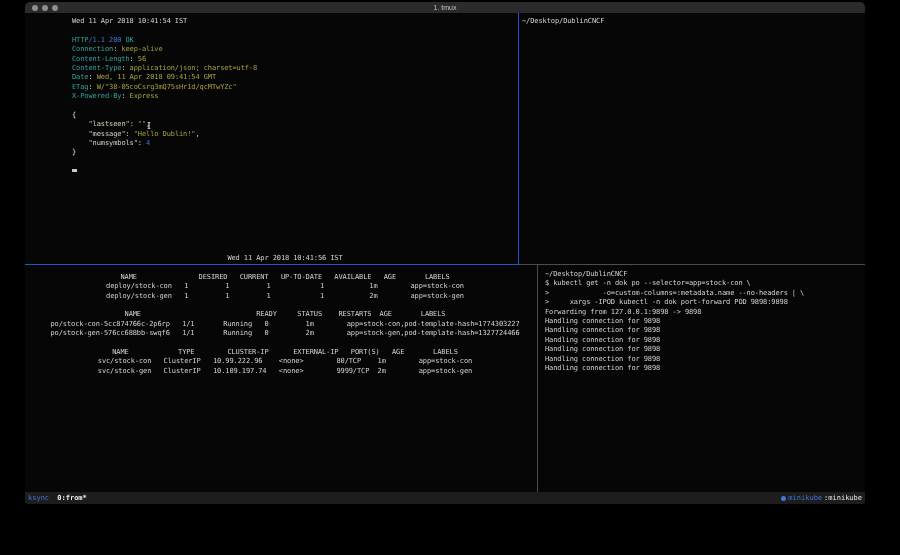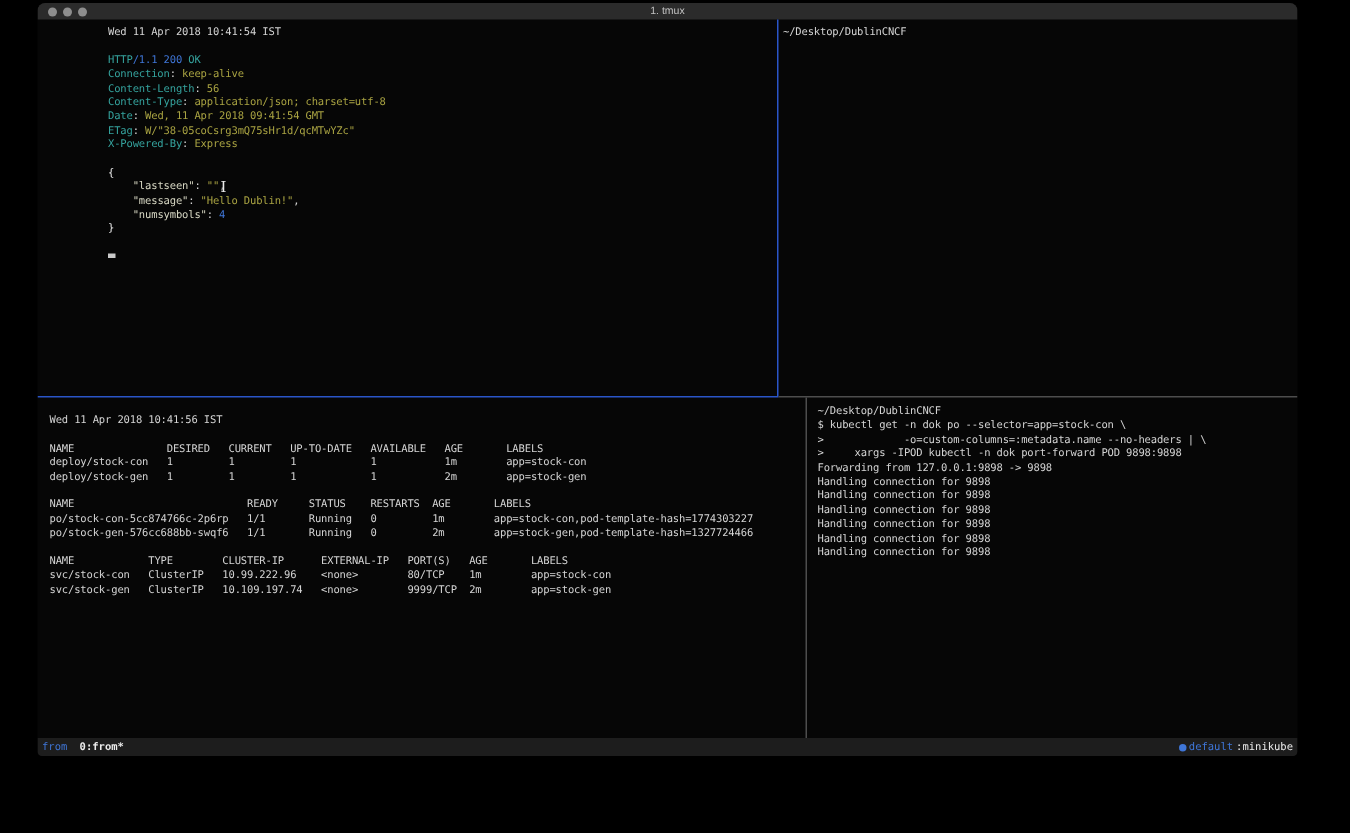--- a/index.html
+++ b/index.html
@@ -13,21 +13,21 @@
   .title{width:100%;text-align:center;font-family:"Liberation Sans",sans-serif;font-size:7px;
          line-height:11px;color:#c2c2c2;}
   .pane{position:absolute;overflow:hidden;}
   .pane pre{margin:0;white-space:pre;font-family:"DejaVu Sans Mono",monospace;
             font-size:7px;line-height:9.4px;letter-spacing:-0.1px;color:var(--text,#d4d4d4);}
   .pane pre div{height:9.4px;}
   .pane-tl{left:0;top:11px;width:493px;height:251px;margin-left:39px;}
   .pane-tl pre{padding:4px 0 0 8px;}
   .pane-tr{left:494px;top:11px;width:346px;height:251px;}
   .pane-tr pre{padding:4px 0 0 3px;}
-  .pane-bl{left:0;top:269px;width:512px;height:227px;}
+  .pane-bl{left:0;top:247px;width:512px;height:227px;text-align:center;}
   .pane-bl pre{padding:5px 0 0 8px;}
   .pane-br{left:513px;top:263px;width:327px;height:227px;}
   .pane-br pre{padding:5px 0 0 7px;}
   .border{position:absolute;}
   .b-v-top{left:493px;top:11px;width:1px;height:251px;background:var(--border_blue,#2a55c8);}
   .b-h-left{left:0;top:262px;width:494px;height:1px;background:var(--border_blue,#2a55c8);}
   .b-h-right{left:494px;top:262px;width:346px;height:1px;background:var(--border_gray,#4d4d4d);}
   .b-v-bottom{left:512px;top:263px;width:1px;height:227px;background:var(--border_gray,#4d4d4d);}
   .cursor{position:absolute;left:8px;top:156px;width:5px;height:3px;background:#c9c9c9;}
   .ibeam{position:absolute;left:120px;top:118px;width:8px;height:11px;color:#e9e9e9;
@@ -77,24 +77,24 @@
 
     <div class="border b-v-top"></div>
     <div class="border b-h-left"></div>
     <div class="border b-h-right"></div>
     <div class="border b-v-bottom"></div>
 
     <div class="ibeam">I</div>
 
     <div class="statusbar">
       <div class="status-left">
-        <span class="sess">from</span>
+        <span class="sess">ksync</span>
         <span class="win">0:from*</span>
       </div>
       <div class="status-right">
         <span class="kicon"></span>
-        <span class="kctx">default</span>
+        <span class="kctx">minikube</span>
         <span class="kns">:minikube</span>
       </div>
     </div>
 
   </div>
 </div>
 
 </body></html>

